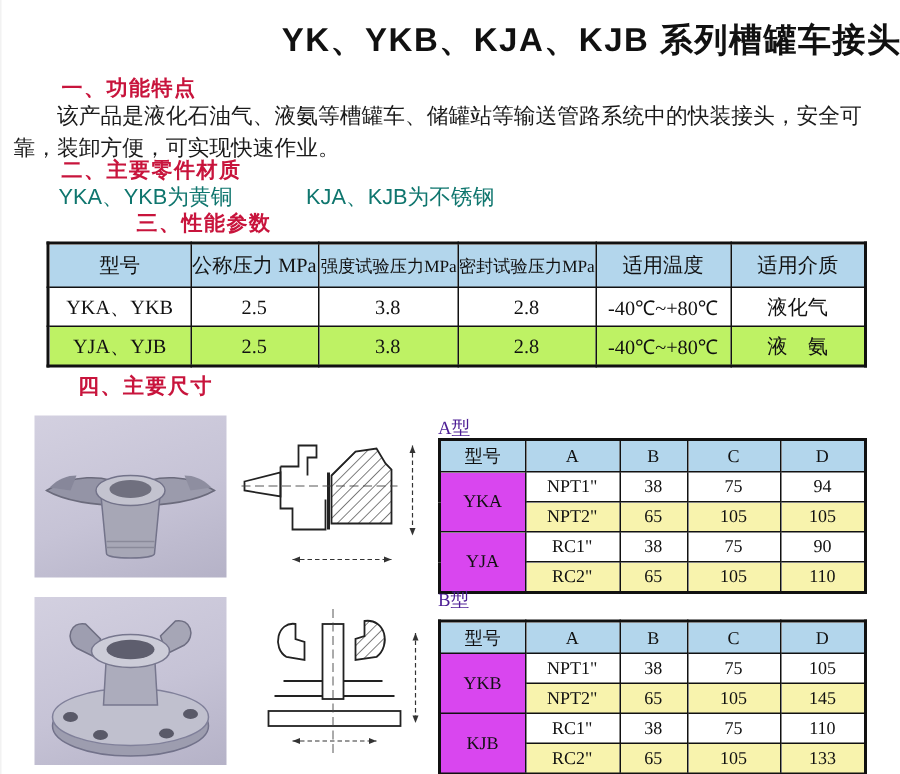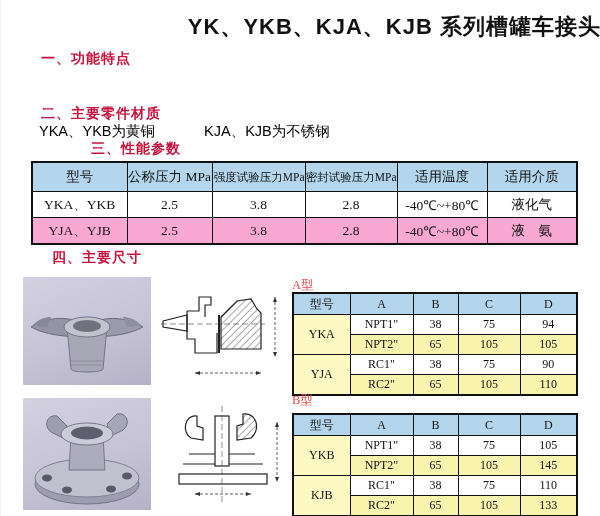--- a/index.html
+++ b/index.html
@@ -8,55 +8,56 @@
         border-right:2px solid #e9e9ec;border-bottom:2px solid #efefef;border-left:1px solid #f2f2f2;}
   .title{position:absolute;top:12px;left:0;width:100%;text-align:right;
          font-size:22px;font-weight:bold;color:#111;letter-spacing:1px;}
   .sec-heading{position:absolute;font-size:14px;font-weight:bold;color:#c8143c;letter-spacing:1px;}
   .h1{left:40px;top:50px;}
   .h2{left:40px;top:105px;}
   .h3{left:44px;top:140px;margin-left:46px;}
   .h4{left:51px;top:249px;}
   .body-text{position:absolute;left:8px;top:68px;width:586px;font-size:14.5px;line-height:1.42;
              color:#1a1a1a;text-indent:2em;}
-  .materials-line{position:absolute;left:38px;top:122px;font-size:14.5px;color:#000000;}
+  .materials-line{position:absolute;left:38px;top:122px;font-size:14.5px;color:#0f766e;}
   .materials-line .gap{margin-left:45px;}
 
   
   table{border-collapse:collapse;table-layout:fixed;}
   .perf-table{position:absolute;left:30px;top:161px;width:545px;border:2px solid #111;}
   .perf-table th,.perf-table td{border:1px solid #111;text-align:center;vertical-align:middle;
        font-family:"Liberation Serif",serif;color:#111;padding:0;overflow:hidden;}
   .perf-table th{background:#b3d6ec;font-weight:normal;font-size:13.5px;height:28px;}
   .perf-table th.small{font-size:11.5px;text-align:right;}
   .perf-table td{font-size:13.5px;height:25px;margin-top:40px;}
-  tr.yellow td{background:#f9a8d4;}
+  tr.yellow td{background:#bef264;}
 
   
-  .dim-label{position:absolute;font-size:12.5px;color:#ef4444;font-family:"Liberation Serif",serif;}
+  .dim-label{position:absolute;font-size:12.5px;color:#4c1d95;font-family:"Liberation Serif",serif;}
   .dim-table{position:absolute;left:291px;width:284px;border:2px solid #111;}
   .dim-table th,.dim-table td{border:1px solid #111;text-align:center;vertical-align:middle;
        font-family:"Liberation Serif",serif;color:#111;padding:0;font-size:12px;overflow:hidden;}
   .dim-table th{background:#b3d6ec;font-weight:normal;height:20px;}
   .dim-table td{height:19px;background:#fff;}
   .dim-table td.ycell{background:#f8f3ad;}
-  .dim-table td.model{background:#fef9c3;}
+  .dim-table td.model{background:#d946ef;}
 
   .img-box{position:absolute;}
   .photo{background:linear-gradient(160deg,#d3d0e0 0%,#c6c3d6 55%,#b5b2c7 100%);}
   svg{display:block;}
 </style>
 </head>
 <body>
 
 <div class="page">
 
   <div class="title">YK、YKB、KJA、KJB 系列槽罐车接头</div>
 
   <div class="sec-heading h1">一、功能特点</div>
+  <div class="body-text">该产品是液化石油气、液氨等槽罐车、储罐站等输送管路系统中的快装接头，安全可靠，装卸方便，可实现快速作业。</div>
 
   <div class="sec-heading h2">二、主要零件材质</div>
   <div class="materials-line">
     <span>YKA、YKB为黄铜</span>
     <span class="gap">KJA、KJB为不锈钢</span>
   </div>
 
   <div class="sec-heading h3">三、性能参数</div>
 
   <table class="perf-table">

